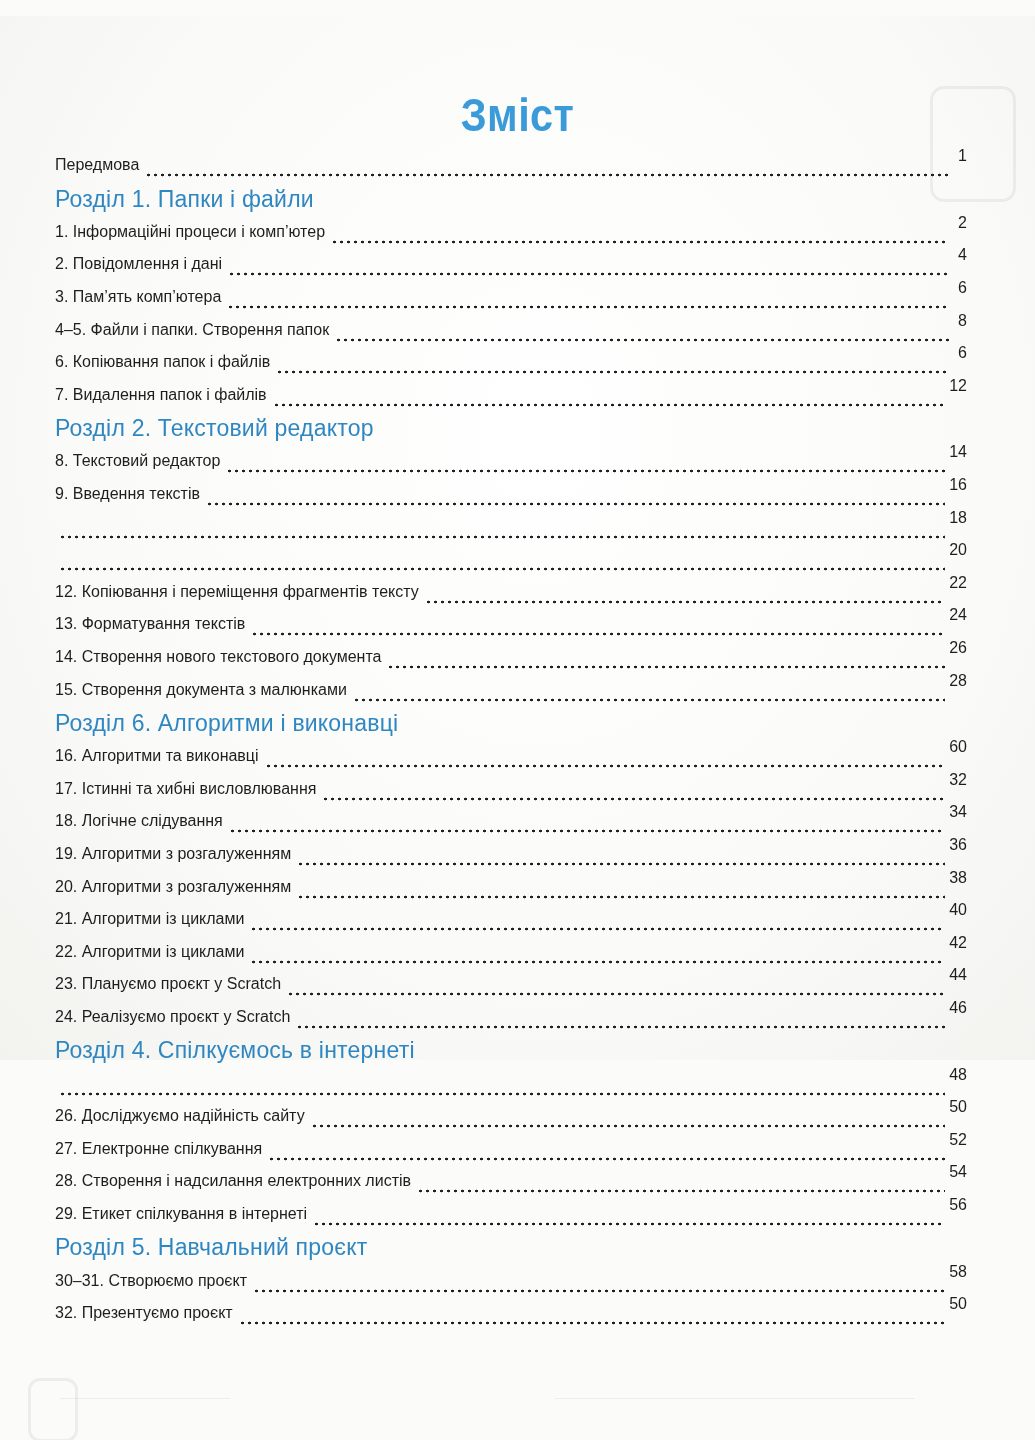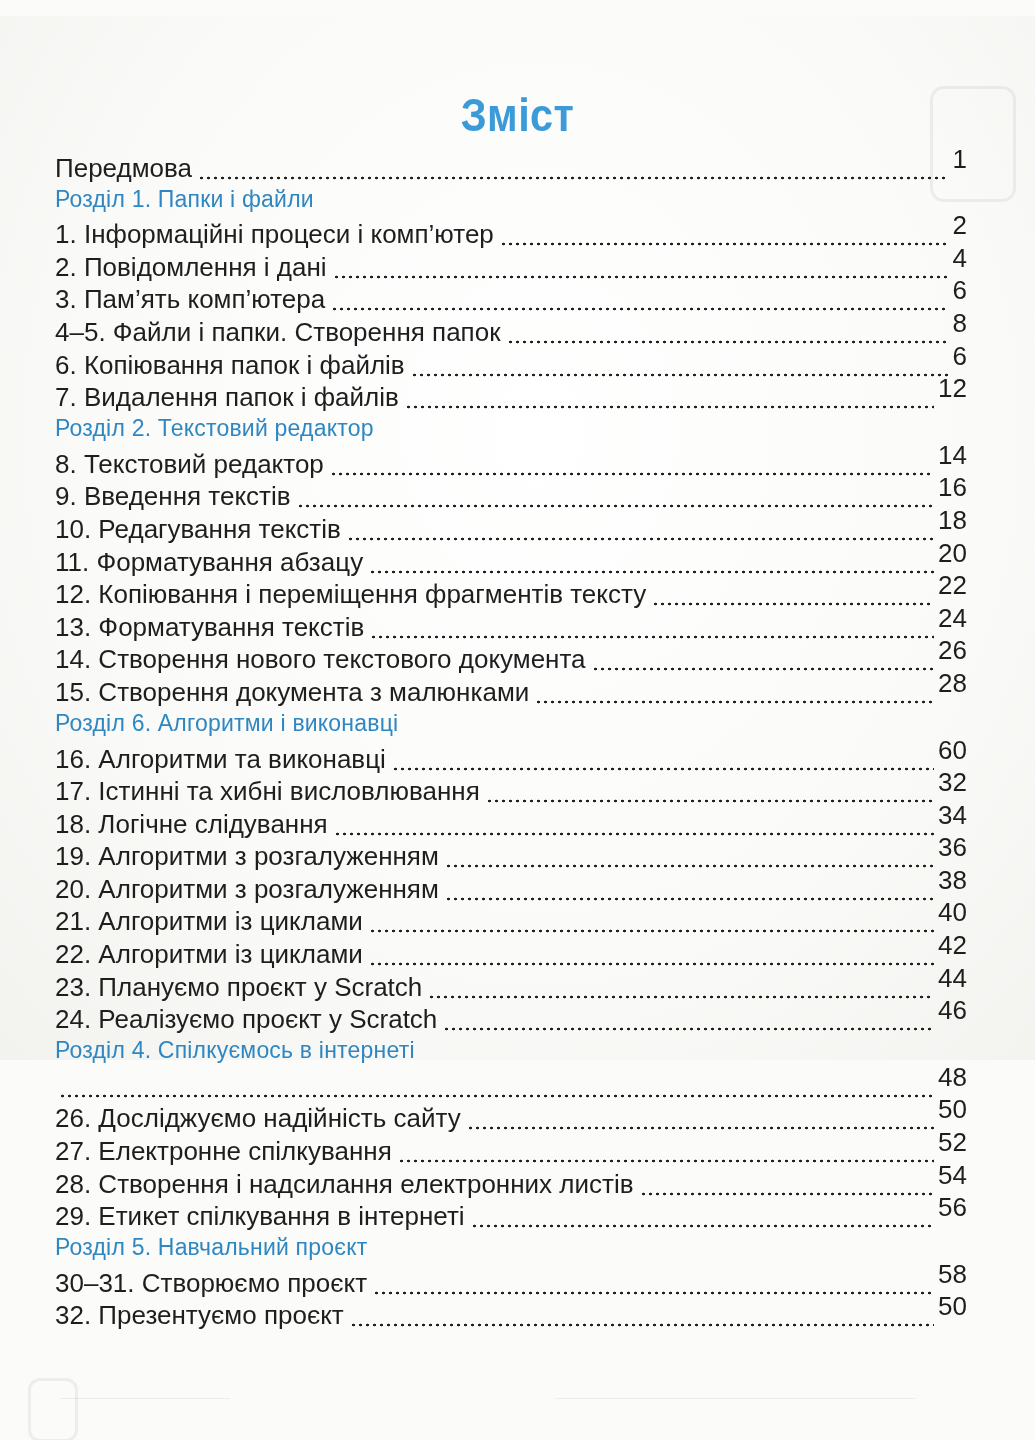--- a/index.html
+++ b/index.html
@@ -18,22 +18,22 @@
     .title {
       position: absolute; left: 0; width: 1035px; top: 72px;
       text-align: center; font-size: 46px; font-weight: bold;
       color: #3b9bd8; letter-spacing: 0.5px;
       transform: scaleX(0.9);
     }
     .toc {
       position: absolute; left: 55px; top: 133px; width: 912px;
     }
     .row {
-      position: relative; height: 32.6px; display: flex; align-items: flex-end;
-      font-size: 26px; line-height: 28px;
+      position: relative; height: 32.6px; display: flex; align-items: center;
+      font-size: 16px; line-height: 28px;
       transform-origin: left center;
     }
     .row .label { white-space: nowrap; background: transparent; padding-right: 2px; }
     .row .dots {
       flex: 1; height: 28px; margin: 0 4px;
       background-image: radial-gradient(circle, #222 1.25px, transparent 1.6px);
       background-size: 7px 6px; background-repeat: repeat-x;
       background-position: left 21px;
     }
     .row .page-num { white-space: nowrap; position: relative; top: -9px; min-width: 14px; text-align: right; }
@@ -100,26 +100,24 @@
           <span class="label">8. Текстовий редактор</span>
           <span class="dots"></span>
           <span class="page-num">14</span>
         </div>
         <div class="row">
           <span class="label">9. Введення текстів</span>
           <span class="dots"></span>
           <span class="page-num">16</span>
         </div>
         <div class="row">
-          <span class="label">10. Редагування текстів</span>
           <span class="dots"></span>
           <span class="page-num">18</span>
         </div>
         <div class="row">
-          <span class="label">11. Форматування абзацу</span>
           <span class="dots"></span>
           <span class="page-num">20</span>
         </div>
         <div class="row">
           <span class="label">12. Копіювання і переміщення фрагментів тексту</span>
           <span class="dots"></span>
           <span class="page-num">22</span>
         </div>
         <div class="row">
           <span class="label">13. Форматування текстів</span>

